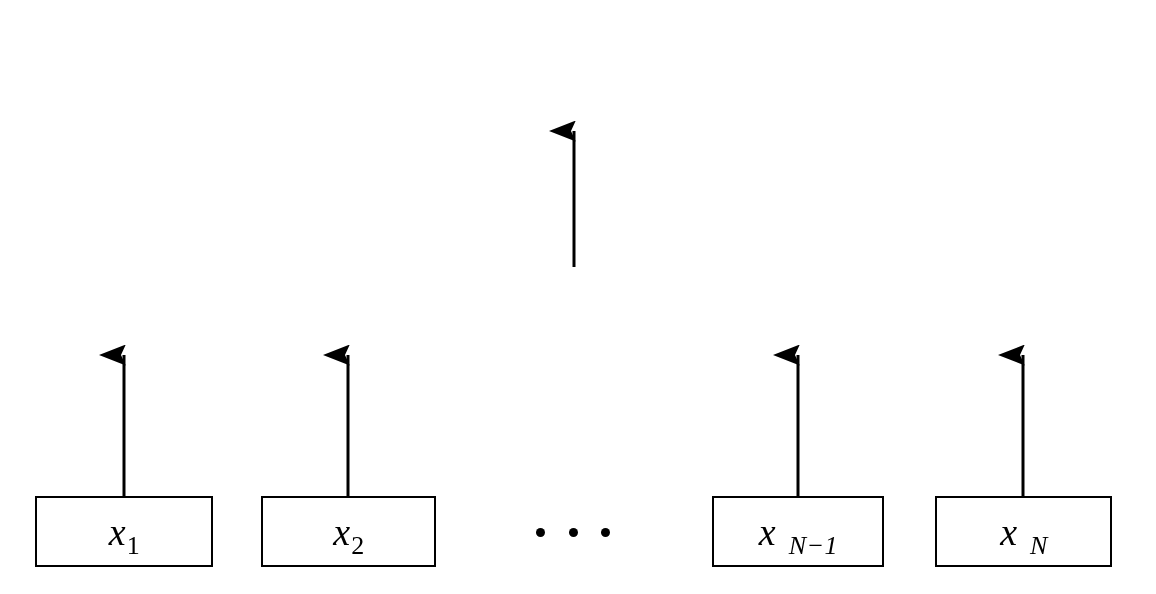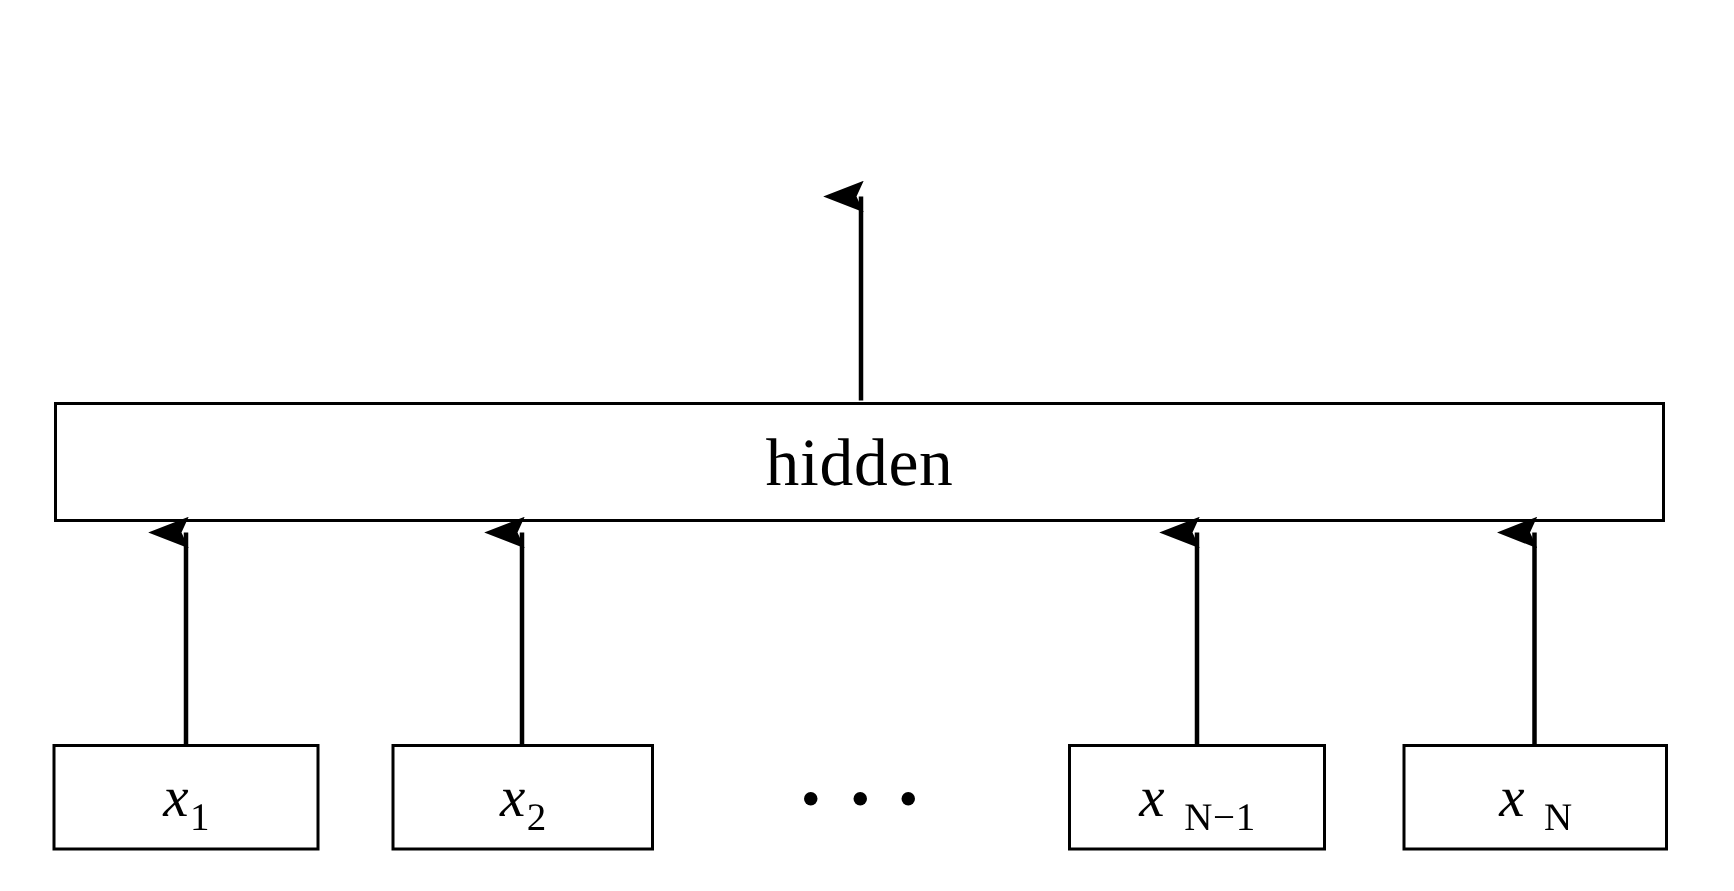--- a/index.html
+++ b/index.html
@@ -68,20 +68,21 @@
   .var-label .sub {
     font-style: normal;
     font-size: 26px;
     line-height: 1;
     position: relative;
     top: 9px;
     left: 1px;
     letter-spacing: 0.5px;
   }
   .var-label .sub.ital {
+    font-style: italic;
     margin-left: 12px;
   }
   #ellipsis {
     position: absolute;
     left: 536px;
     top: 505px;
     width: 74px;
     height: 54px;
     display: flex;
     align-items: center;
@@ -101,23 +102,20 @@
     height: 594px;
     pointer-events: none;
   }
 </style>
 </head>
 <body>
 
 <div id="canvas">
 
 
-  <div class="layer-box" id="hidden-box">
-    <span class="layer-label">hidden</span>
-  </div>
 
   <div class="input-box" id="input-box-0" style="left:35px; width:178px;">
     <span class="var-label">
       <span class="base">x</span>
         <span class="sub">1</span>
     </span>
   </div>
 
   <div class="input-box" id="input-box-1" style="left:261px; width:175px;">
     <span class="var-label">

